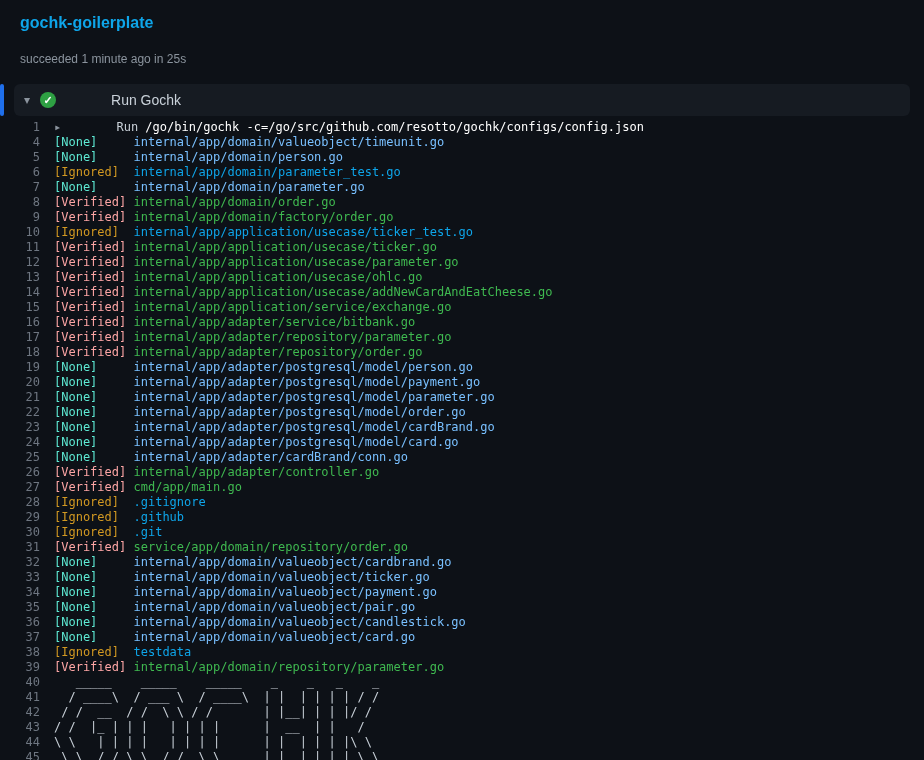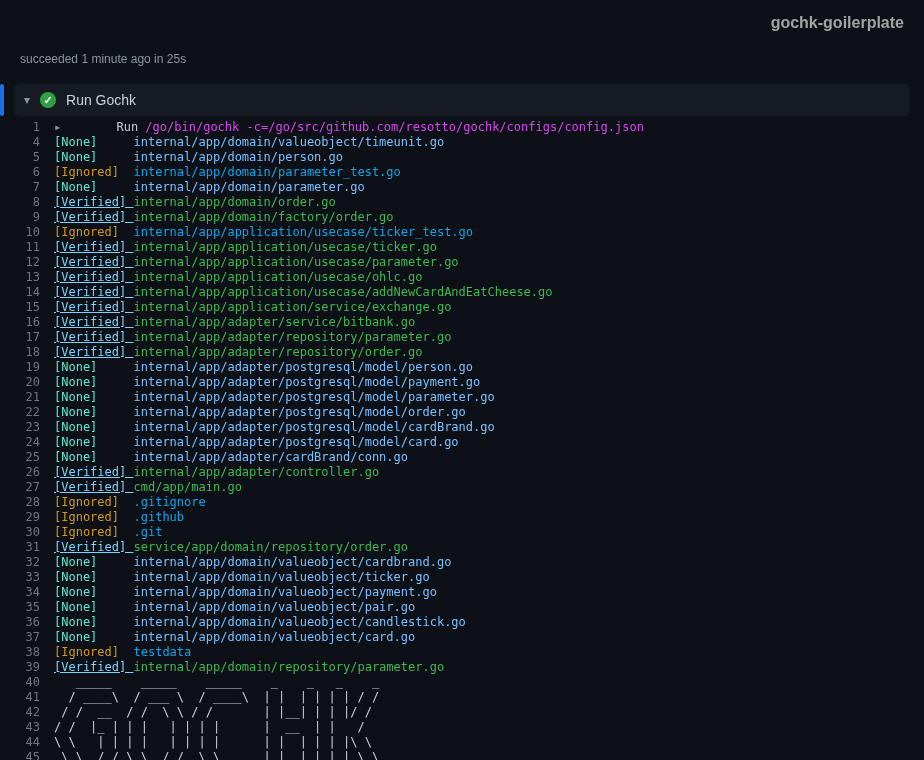--- a/index.html
+++ b/index.html
@@ -9,24 +9,23 @@
     font-family: -apple-system, BlinkMacSystemFont, "Segoe UI", Helvetica, Arial, sans-serif;
     font-size: 14px;
     width: 924px;
     height: 760px;
     overflow: hidden;
   }
   .header {
     padding: 14px 20px 10px 20px;
   }
   .title {
-    color: #a3a3a3;
+    color: #0ea5e9;
     font-size: 16px;
     font-weight: 600;
-    text-align: right;
   }
   .subtitle {
     color: #8b949e;
     font-size: 12px;
     margin-top: 20px;
   }
   .step-bar {
     background: #161b22;
     margin: 8px 14px 0 14px;
     padding: 8px 10px;
@@ -56,20 +55,21 @@
     display: flex;
     align-items: center;
     justify-content: center;
     color: #fff;
     font-size: 11px;
     font-weight: bold;
   }
   .step-name {
     color: #c9d1d9;
     font-size: 14px;
+    margin-left: 45px;
   }
   .log-area {
     background: #0d1117;
     margin: 0 14px;
     padding-top: 4px;
     font-family: ui-monospace, SFMono-Regular, "SF Mono", Menlo, Consolas, monospace;
     font-size: 12px;
     line-height: 15px;
   }
   .log-line {
@@ -81,24 +81,24 @@
     text-align: right;
     color: #6e7681;
     padding-right: 14px;
     flex-shrink: 0;
     user-select: none;
   }
   .run-marker {
     color: #8b949e;
     padding-right: 4px;
   }
-  .cmd { color: #d946ef; }
+  .cmd { color: #ffffff; }
   .st-none { color: #5eead4; }
   .st-ignored { color: #d29922; }
-  .st-verified { color: #7dd3fc; text-decoration: underline; }
+  .st-verified { color: #fca5a5; }
   .path { }
   .p-none { color: #79c0ff; }
   .p-ignored { color: #0ea5e9; }
   .p-verified { color: #3fb950; text-align: center; }
   .ascii { color: #c9d1d9; }
 </style>
 </head>
 <body>
 
 <div class="header">

